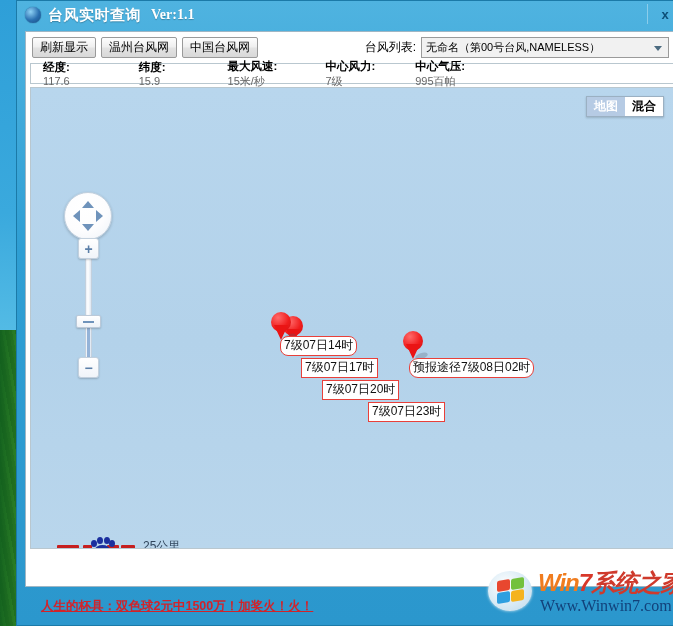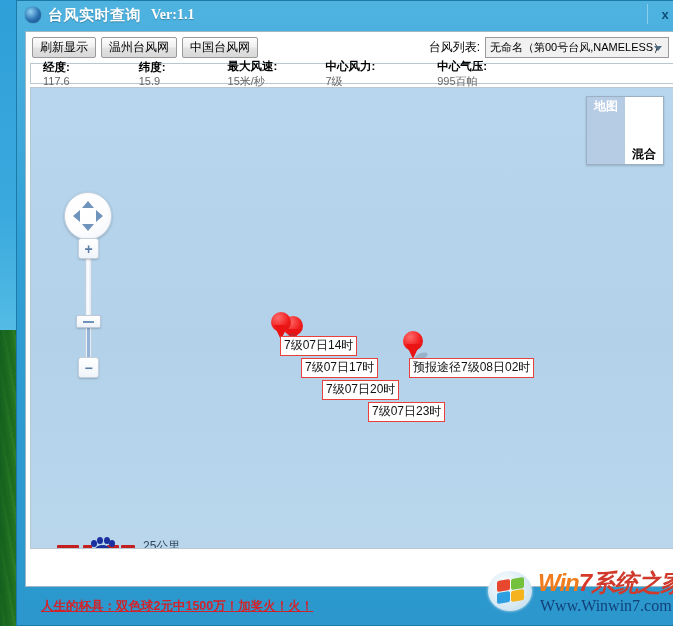--- a/index.html
+++ b/index.html
@@ -157,21 +157,21 @@
     white-space: nowrap;
   }
   #tb-spacer { flex: 1 1 auto; }
   #list-label {
     font-size: 12px;
     color: #000;
     margin-right: 5px;
     white-space: nowrap;
   }
   #typhoon-select {
-    width: 184px;
+    width: 248px;
     height: 21px;
     background: #f1f1f1;
     border: 1px solid #9a9a9a;
     display: flex;
     align-items: center;
     font-size: 11px;
     color: #000;
     padding-left: 4px;
     box-sizing: border-box;
     cursor: pointer;
@@ -259,21 +259,20 @@
   }
   .maptype-btn.active {
     background: #b6cbe4;
     color: #ffffff;
     font-weight: bold;
   }
   .maptype-btn.inactive {
     background: #ffffff;
     color: #000000;
     font-weight: bold;
-    margin-top: 48px;
   }
 
   
   #pan-widget {
     position: absolute;
     left: 33px;
     top: 104px;
     width: 46px;
     height: 46px;
     border-radius: 50%;
@@ -412,25 +411,25 @@
     background: #ffffff;
     border: 1px solid #e8403a;
     color: #111111;
     font-size: 12px;
     line-height: 15px;
     padding: 1px 3px 2px 3px;
     white-space: nowrap;
     cursor: pointer;
     box-sizing: border-box;
   }
-  #label-1 { left: 249px; top: 248px; }
+  #label-1 { left: 249px; top: 248px; border-radius: 8px; }
   #label-2 { left: 270px; top: 270px; }
   #label-3 { left: 291px; top: 292px; }
   #label-4 { left: 337px; top: 314px; }
-  #label-5 { left: 378px; top: 270px; }
+  #label-5 { left: 378px; top: 270px; border-radius: 9px; }
 
   
   #attribution {
     position: absolute;
     left: 26px;
     bottom: -8px;
     display: flex;
     align-items: flex-end;
     gap: 8px;
   }
@@ -588,21 +587,21 @@
         <span class="info-val">15.9</span>
       </div>
       <div class="info-cell" style="margin-left:62px;justify-content:center;">
         <span class="info-key">最大风速:</span>
         <span class="info-val">15米/秒</span>
       </div>
       <div class="info-cell" style="margin-left:48px;">
         <span class="info-key">中心风力:</span>
         <span class="info-val">7级</span>
       </div>
-      <div class="info-cell" style="margin-left:62px;">
+      <div class="info-cell" style="margin-left:40px;">
         <span class="info-key">中心气压:</span>
         <span class="info-val">995百帕</span>
       </div>
     </div>
 
     <div id="map">
       <div id="sea"></div>
 
       <div id="maptype">
         <div class="maptype-btn active">地图</div>

